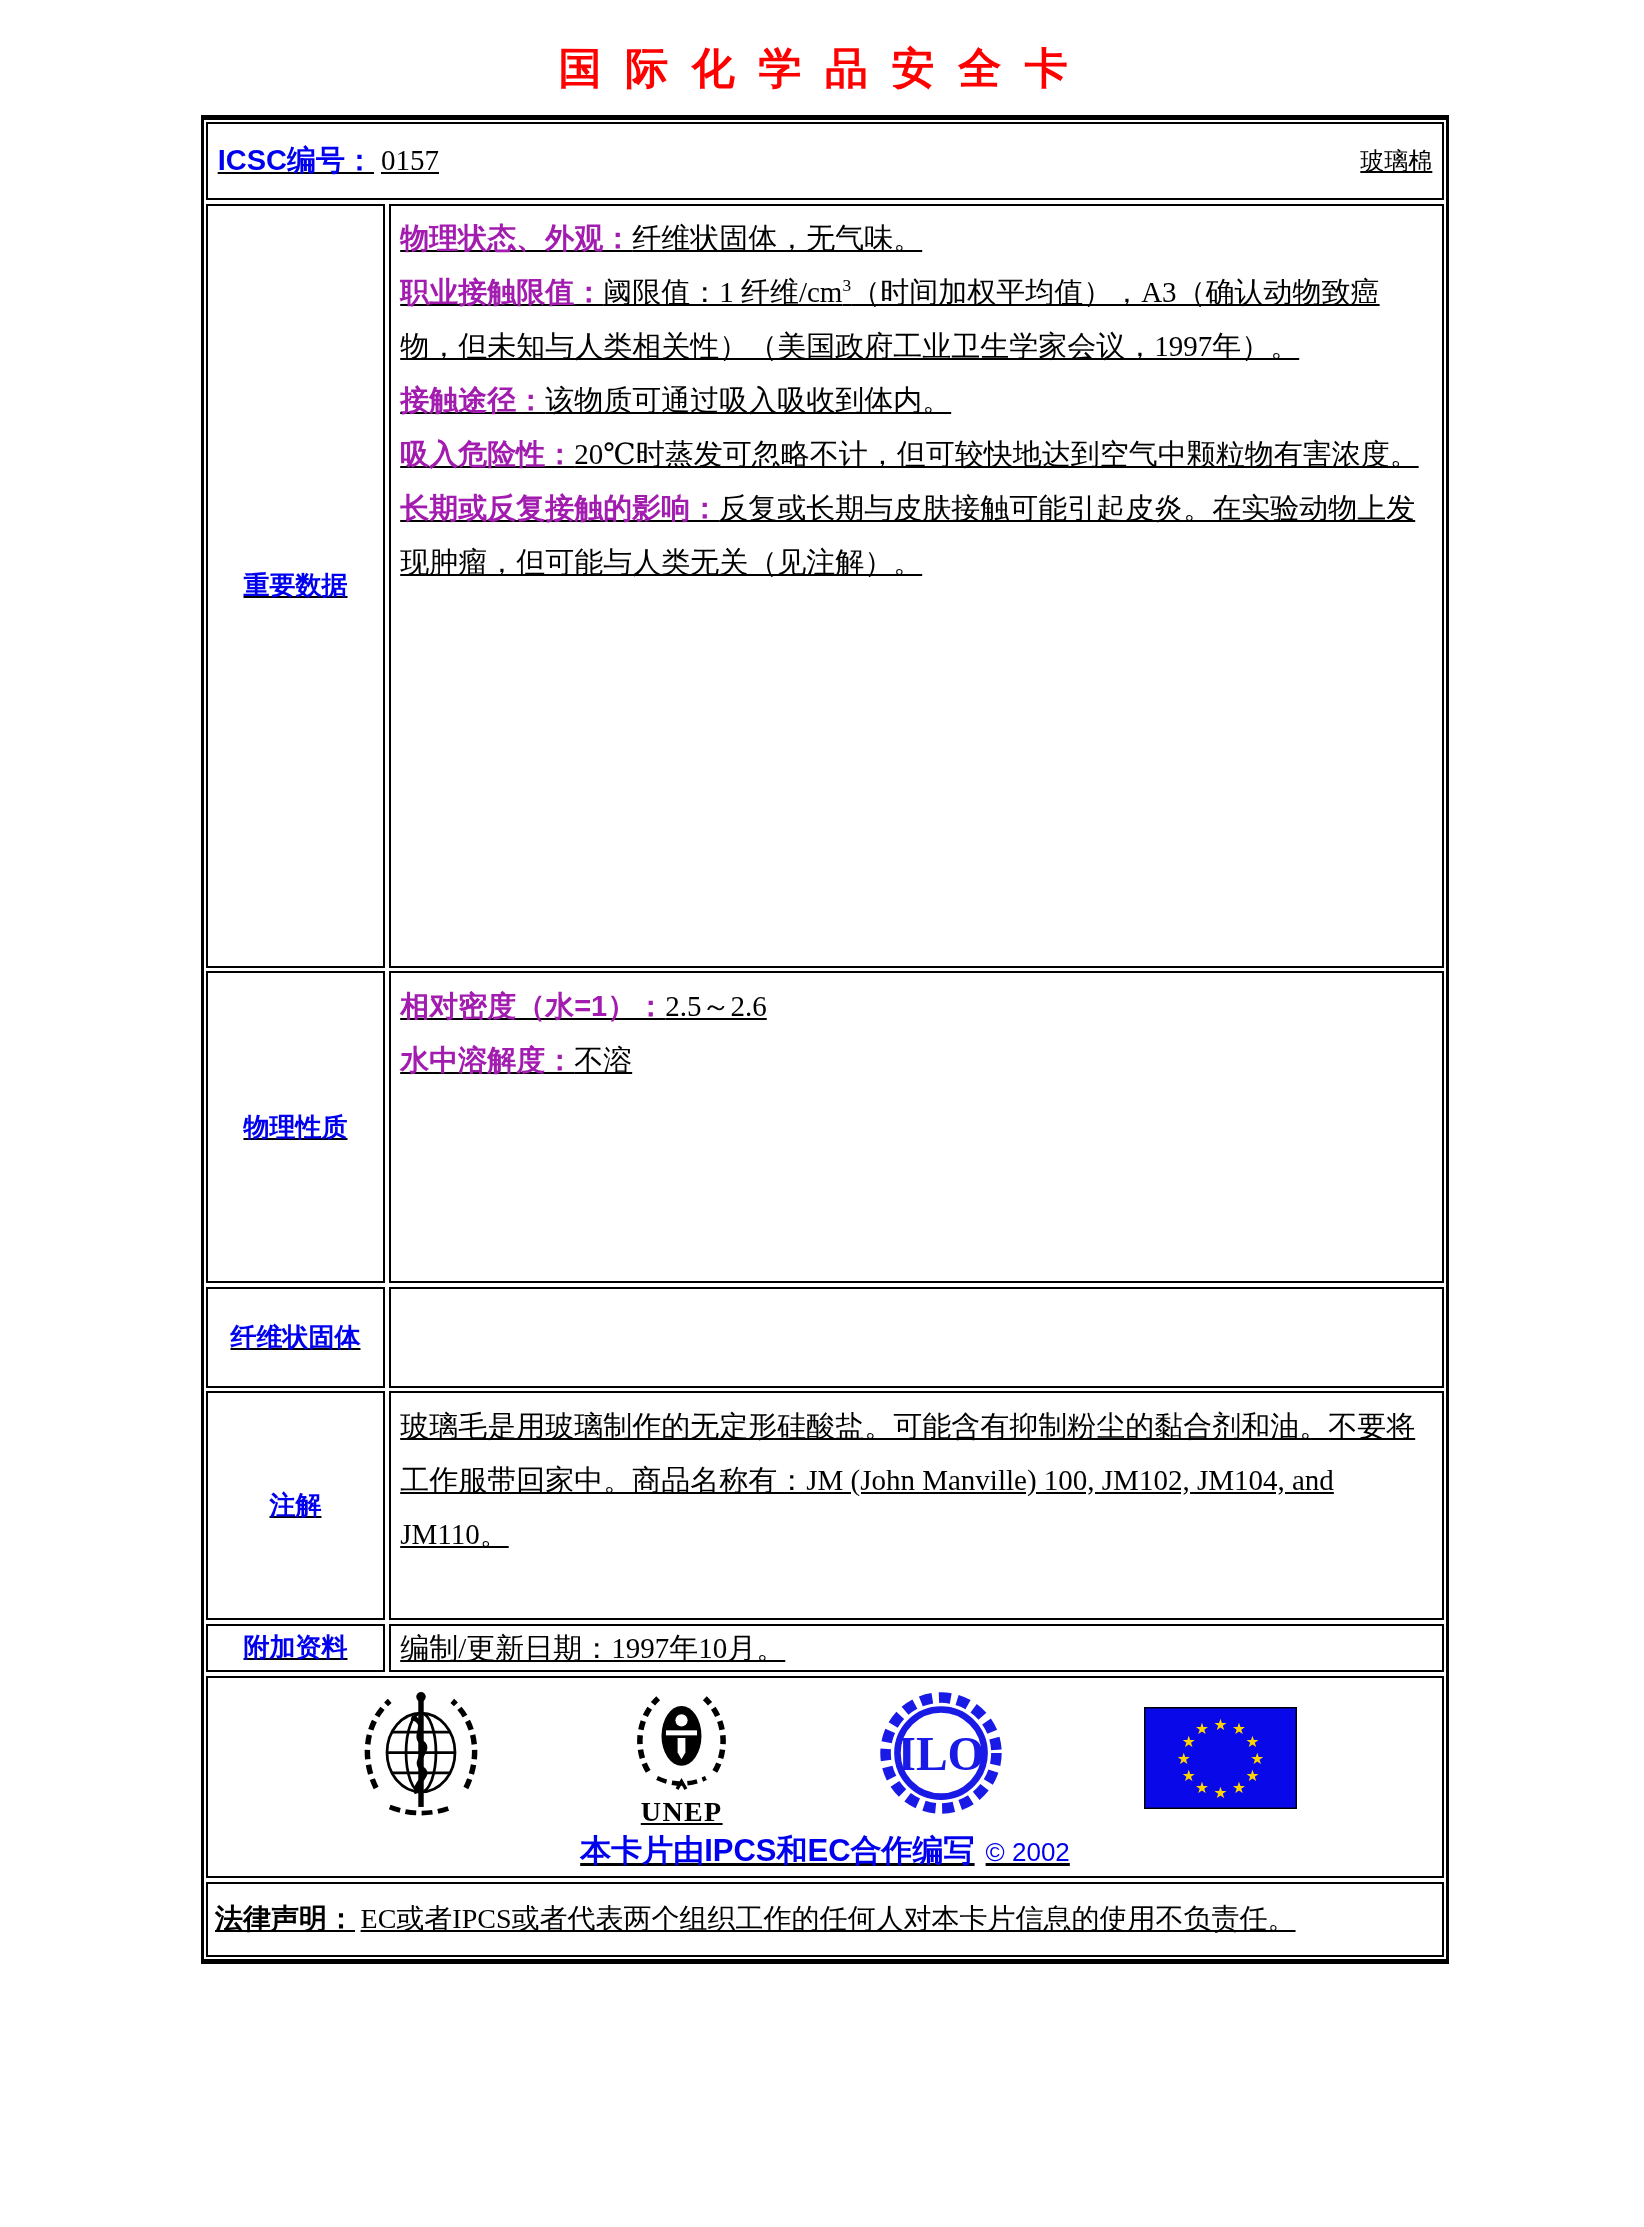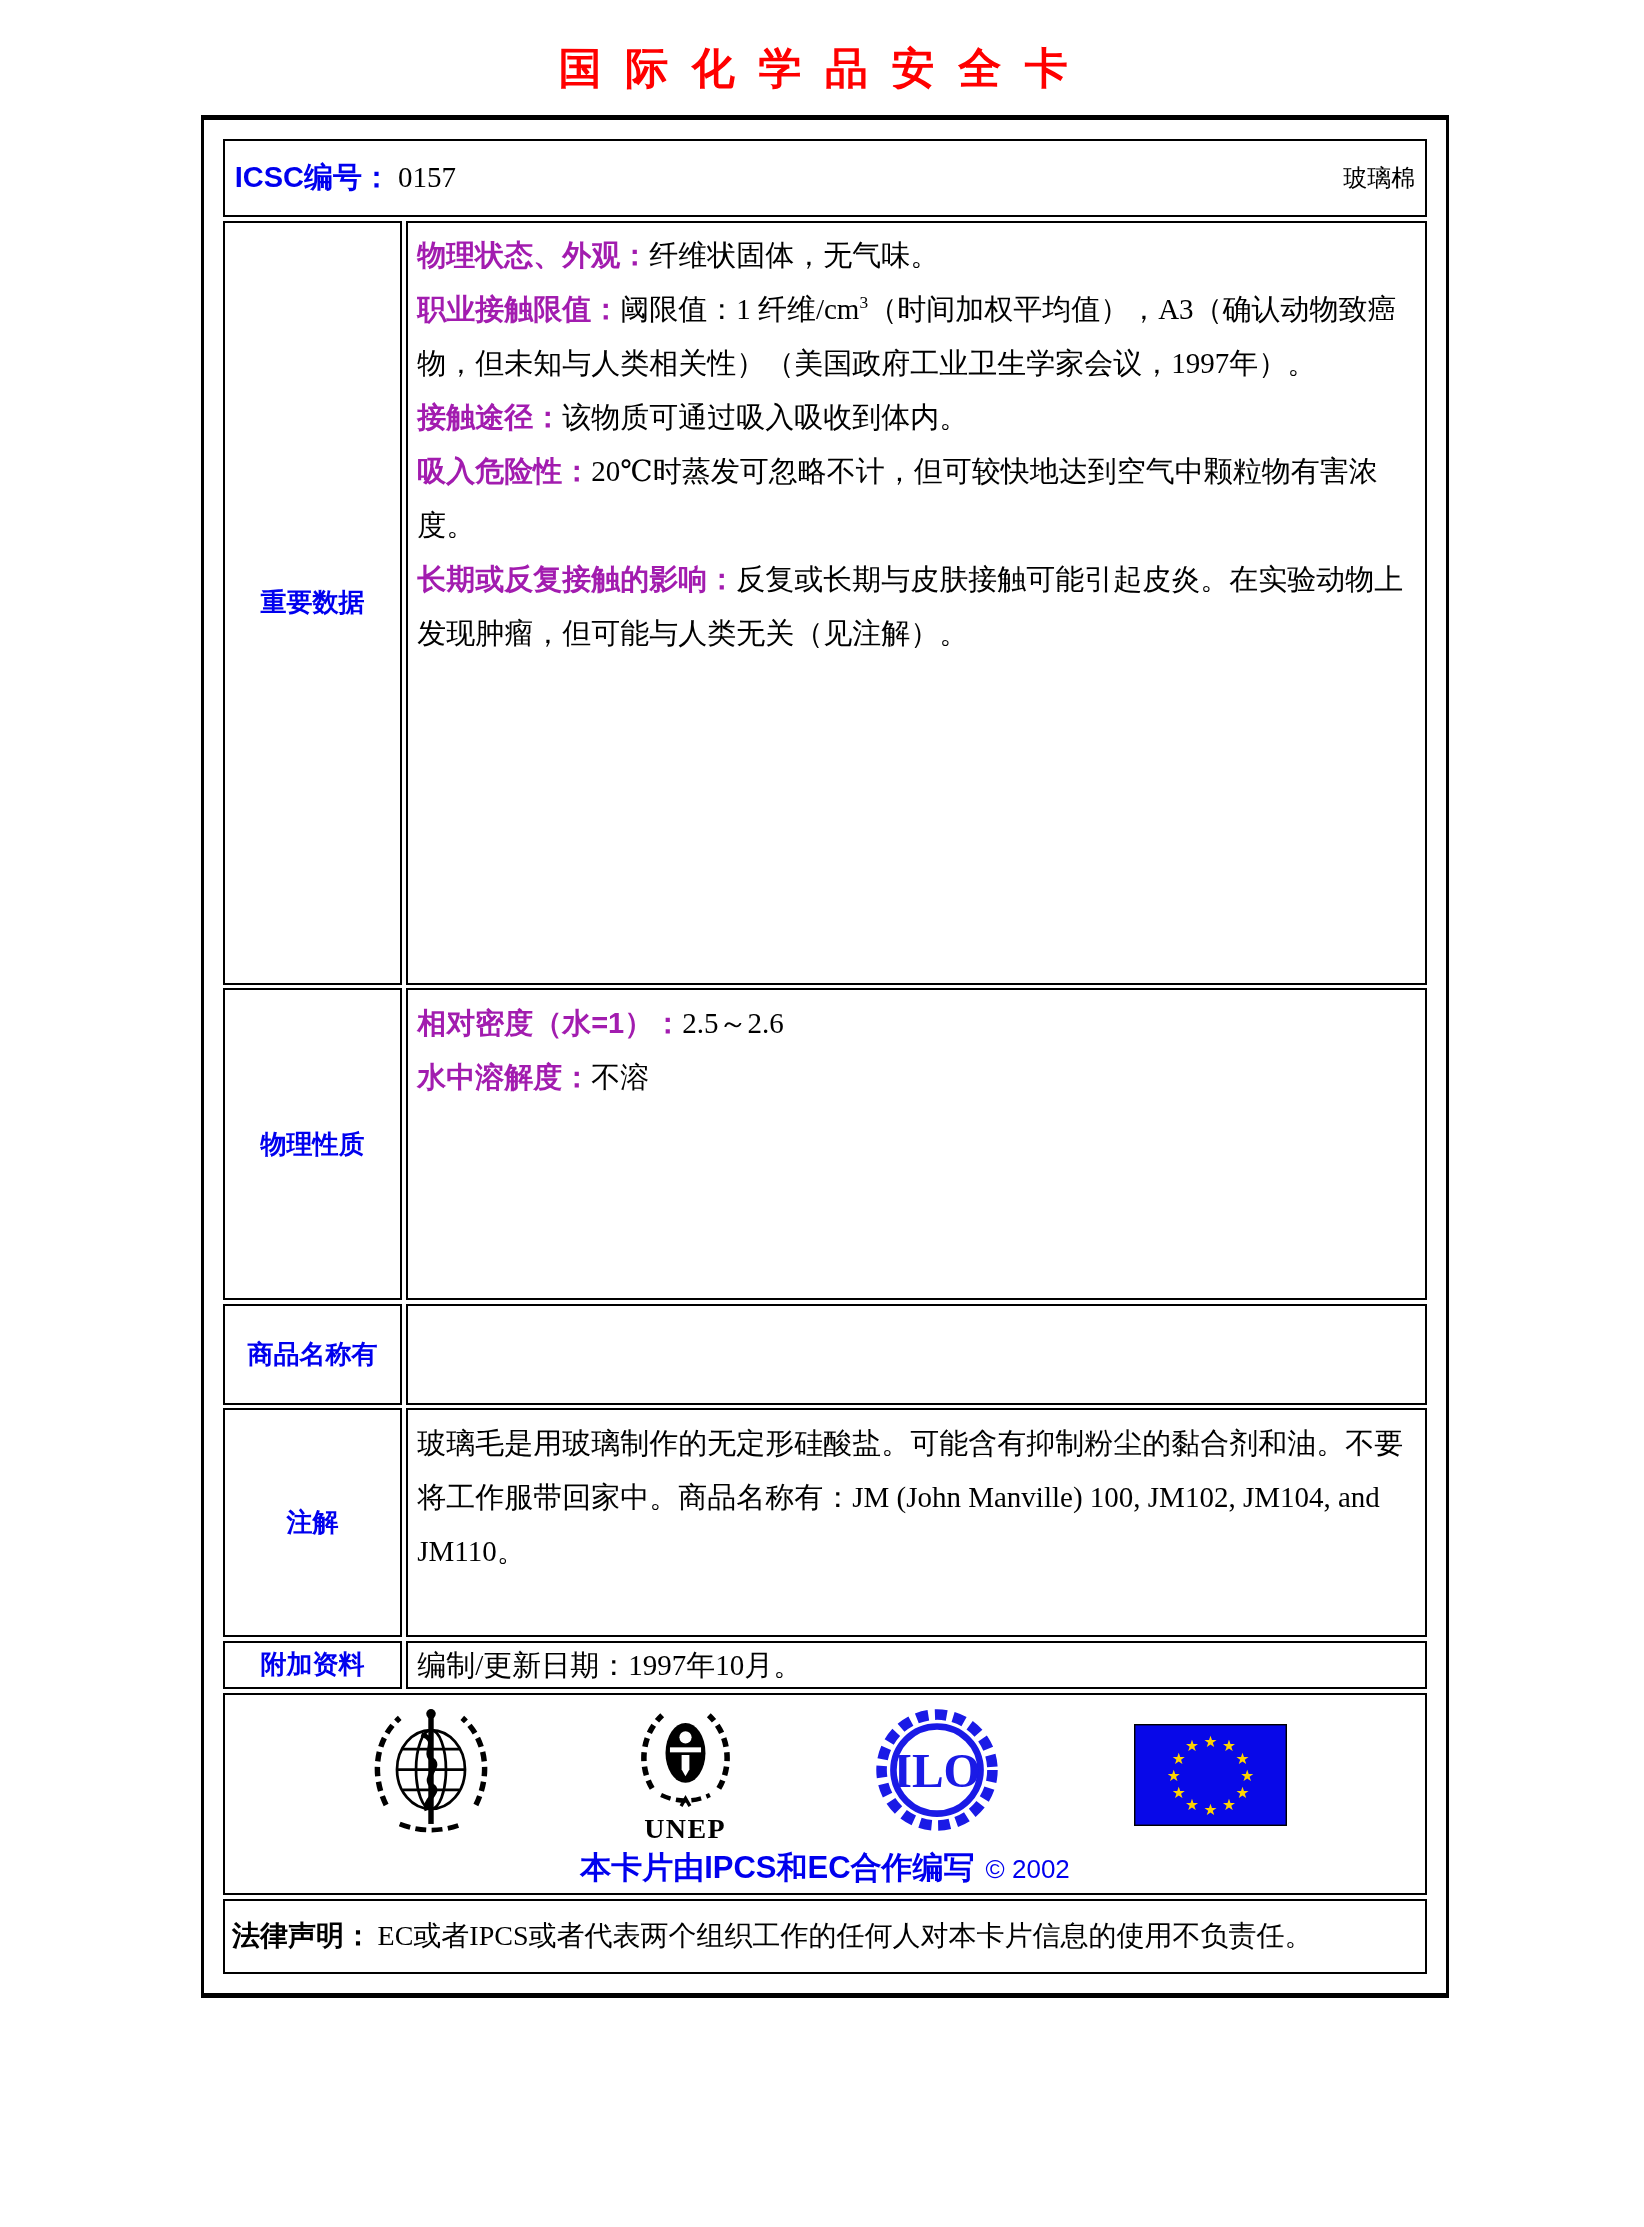--- a/index.html
+++ b/index.html
@@ -8,22 +8,23 @@
     font-family:"Liberation Serif","DejaVu Serif",serif;color:#000;
   }
   .doc-title{
     position:absolute;left:201px;top:40px;width:1248px;margin:0;
     text-align:center;color:#ff0000;font-weight:bold;font-size:43px;
     letter-spacing:23.6px;font-family:"Liberation Serif","DejaVu Serif",serif;
   }
   .card{
     position:absolute;left:201px;top:115px;width:1248px;
     border:3.5px solid #000;border-top-width:5.6px;border-bottom-width:5.6px;
-    background:#fff;display:flex;flex-direction:column;gap:3.5px;padding:19px;
+    background:#fff;display:flex;flex-direction:column;gap:3.5px;padding:2px;
     box-sizing:border-box;
+    text-decoration:underline;
   }
   .row{display:flex;gap:3.5px;}
   .cell{border:2.1px solid #000;box-sizing:border-box;background:#fff;}
   .label-cell{
     width:179px;flex:0 0 179px;display:flex;align-items:center;justify-content:center;
     color:#0000ee;font-weight:bold;font-size:26px;
     font-family:"Liberation Sans","DejaVu Sans",sans-serif;text-align:center;
   }
   .content-cell{flex:1;padding:5.6px 9.7px;font-size:29px;line-height:54px;}
   .full-cell{flex:1;}
@@ -111,21 +112,21 @@
       <p class="item">
         <span class="lbl">相对密度（水=1）：</span><span>2.5～2.6</span>
       </p>
       <p class="item">
         <span class="lbl">水中溶解度：</span><span>不溶</span>
       </p>
     </div>
   </div>
 
   <div class="row">
-    <div class="cell label-cell h-environment">商品名称有</div>
+    <div class="cell label-cell h-environment">纤维状固体</div>
     <div class="cell content-cell h-environment"></div>
   </div>
 
   <div class="row">
     <div class="cell label-cell h-notes">注解</div>
     <div class="cell content-cell h-notes">
       <p class="item">玻璃毛是用玻璃制作的无定形硅酸盐。可能含有抑制粉尘的黏合剂和油。不要将工作服带回家中。商品名称有：JM (John Manville) 100, JM102, JM104, and JM110。</p>
     </div>
   </div>
 

